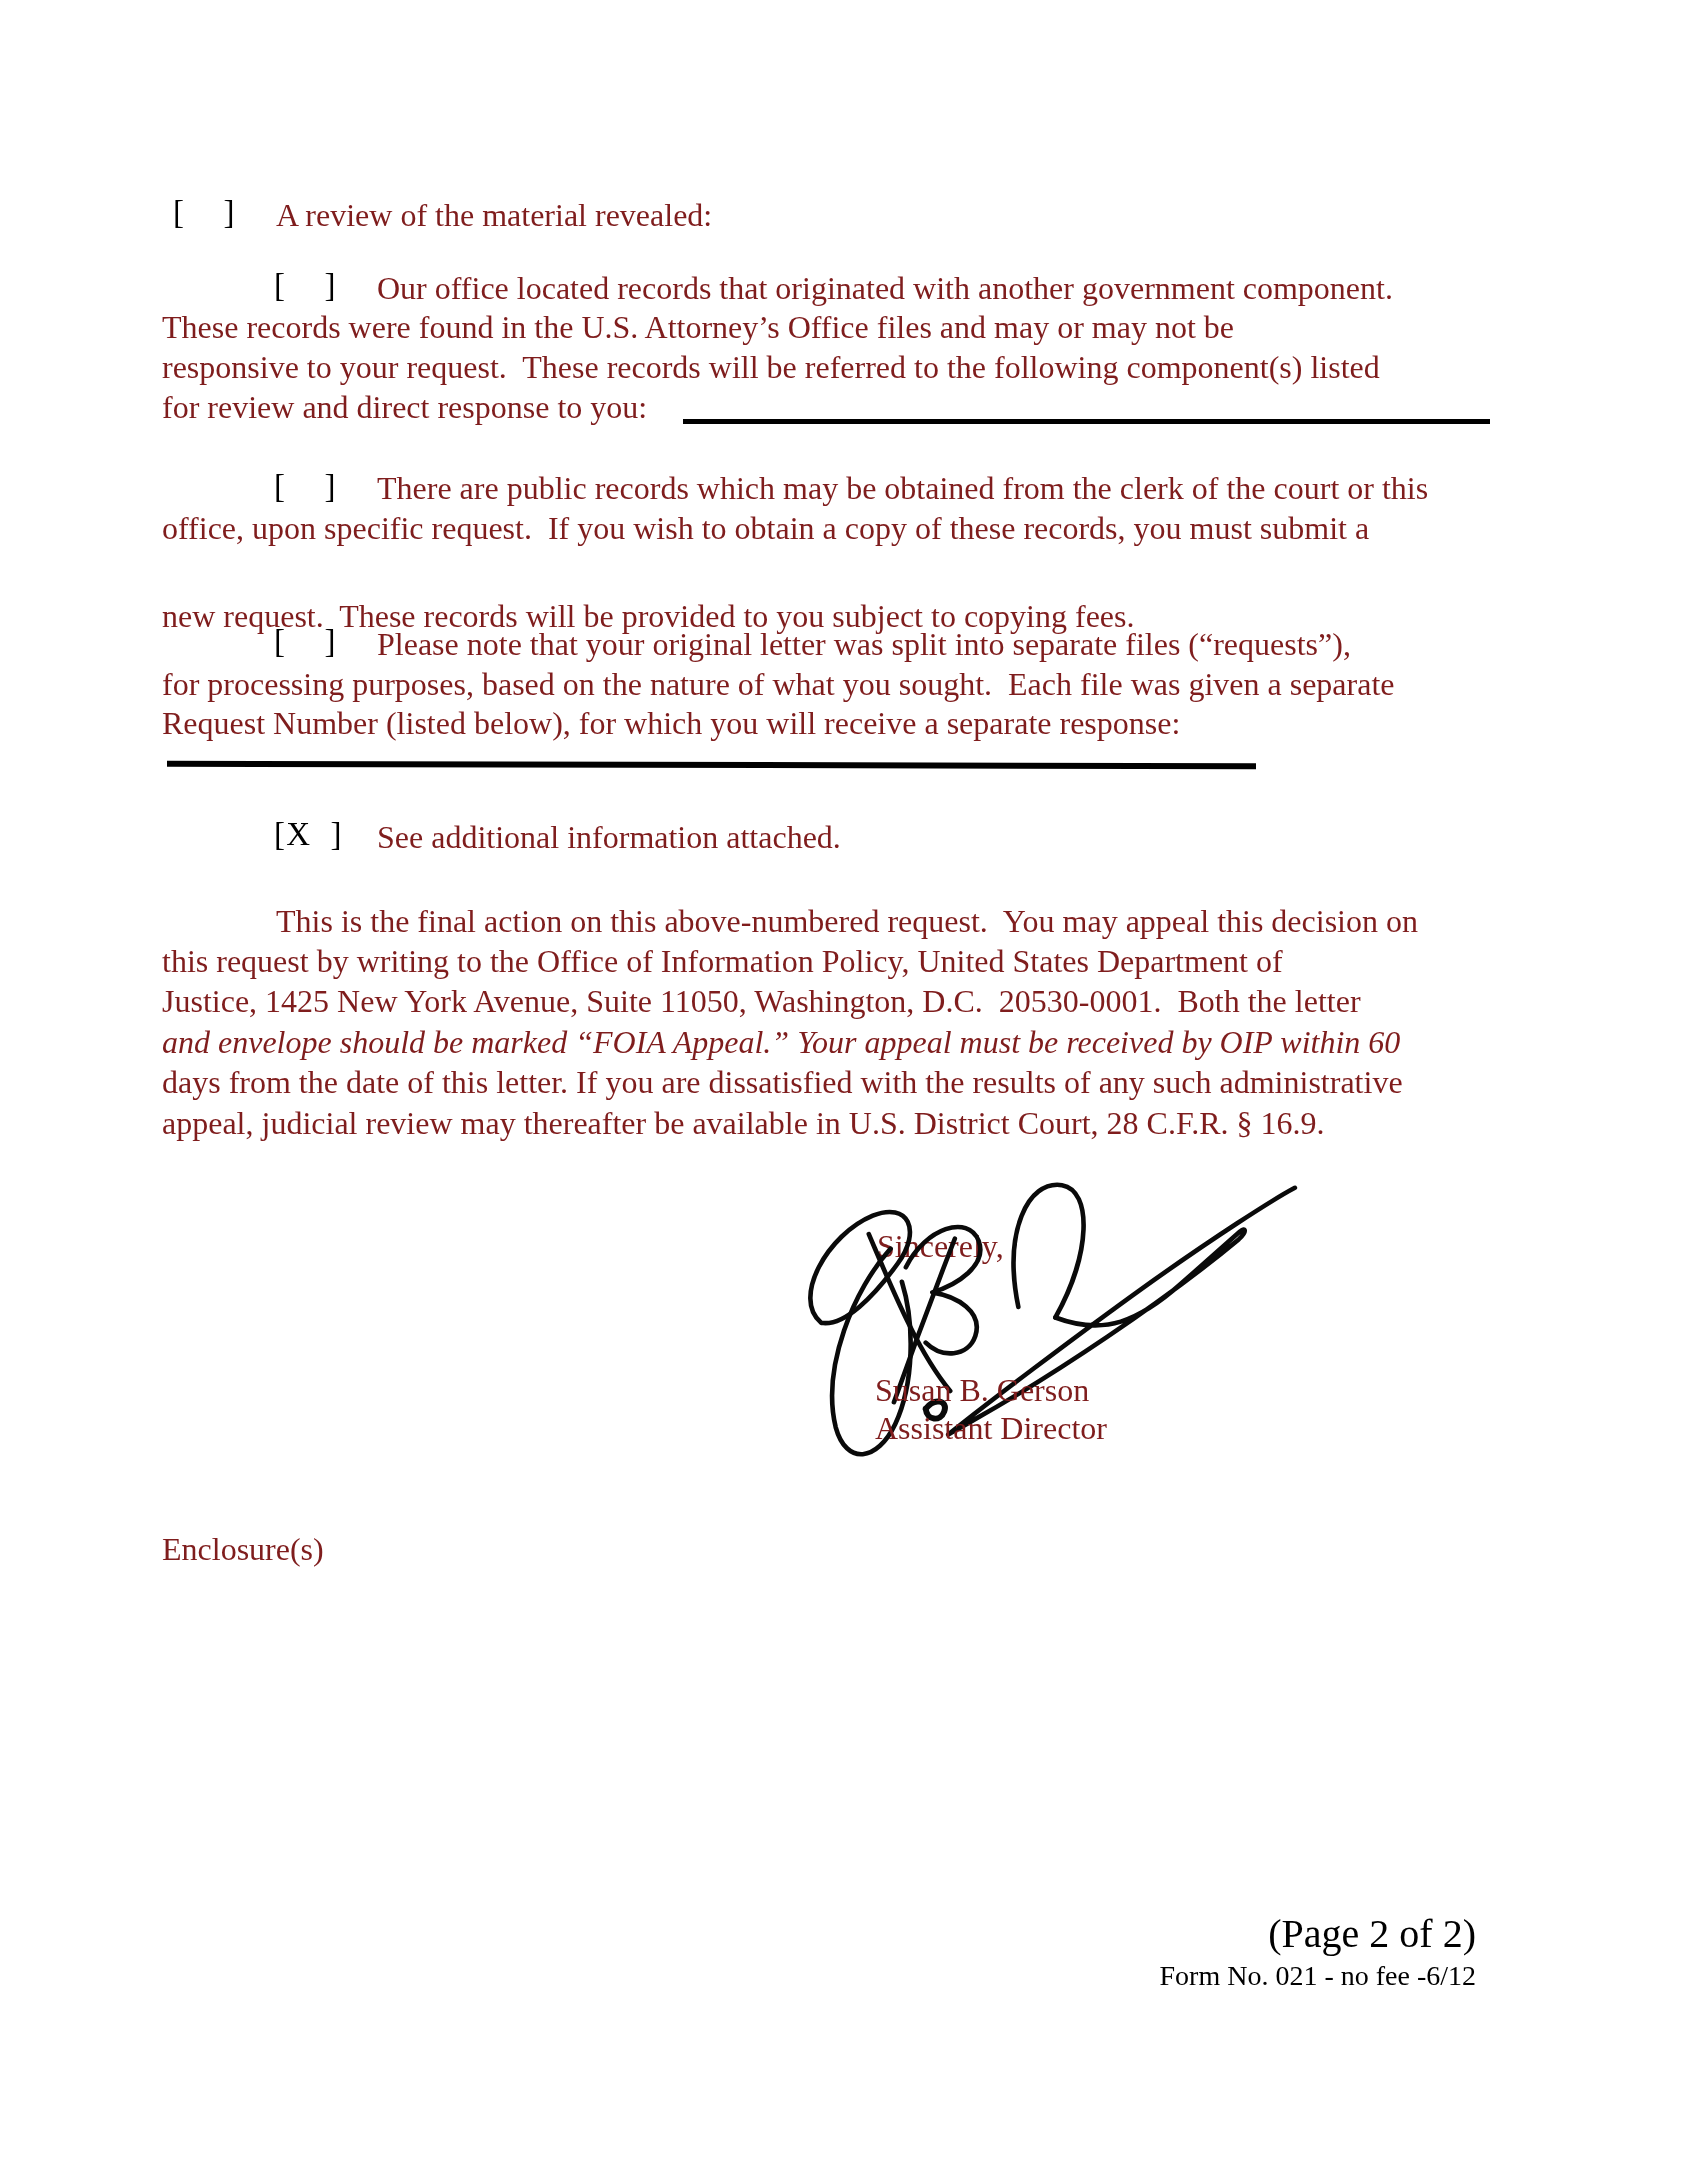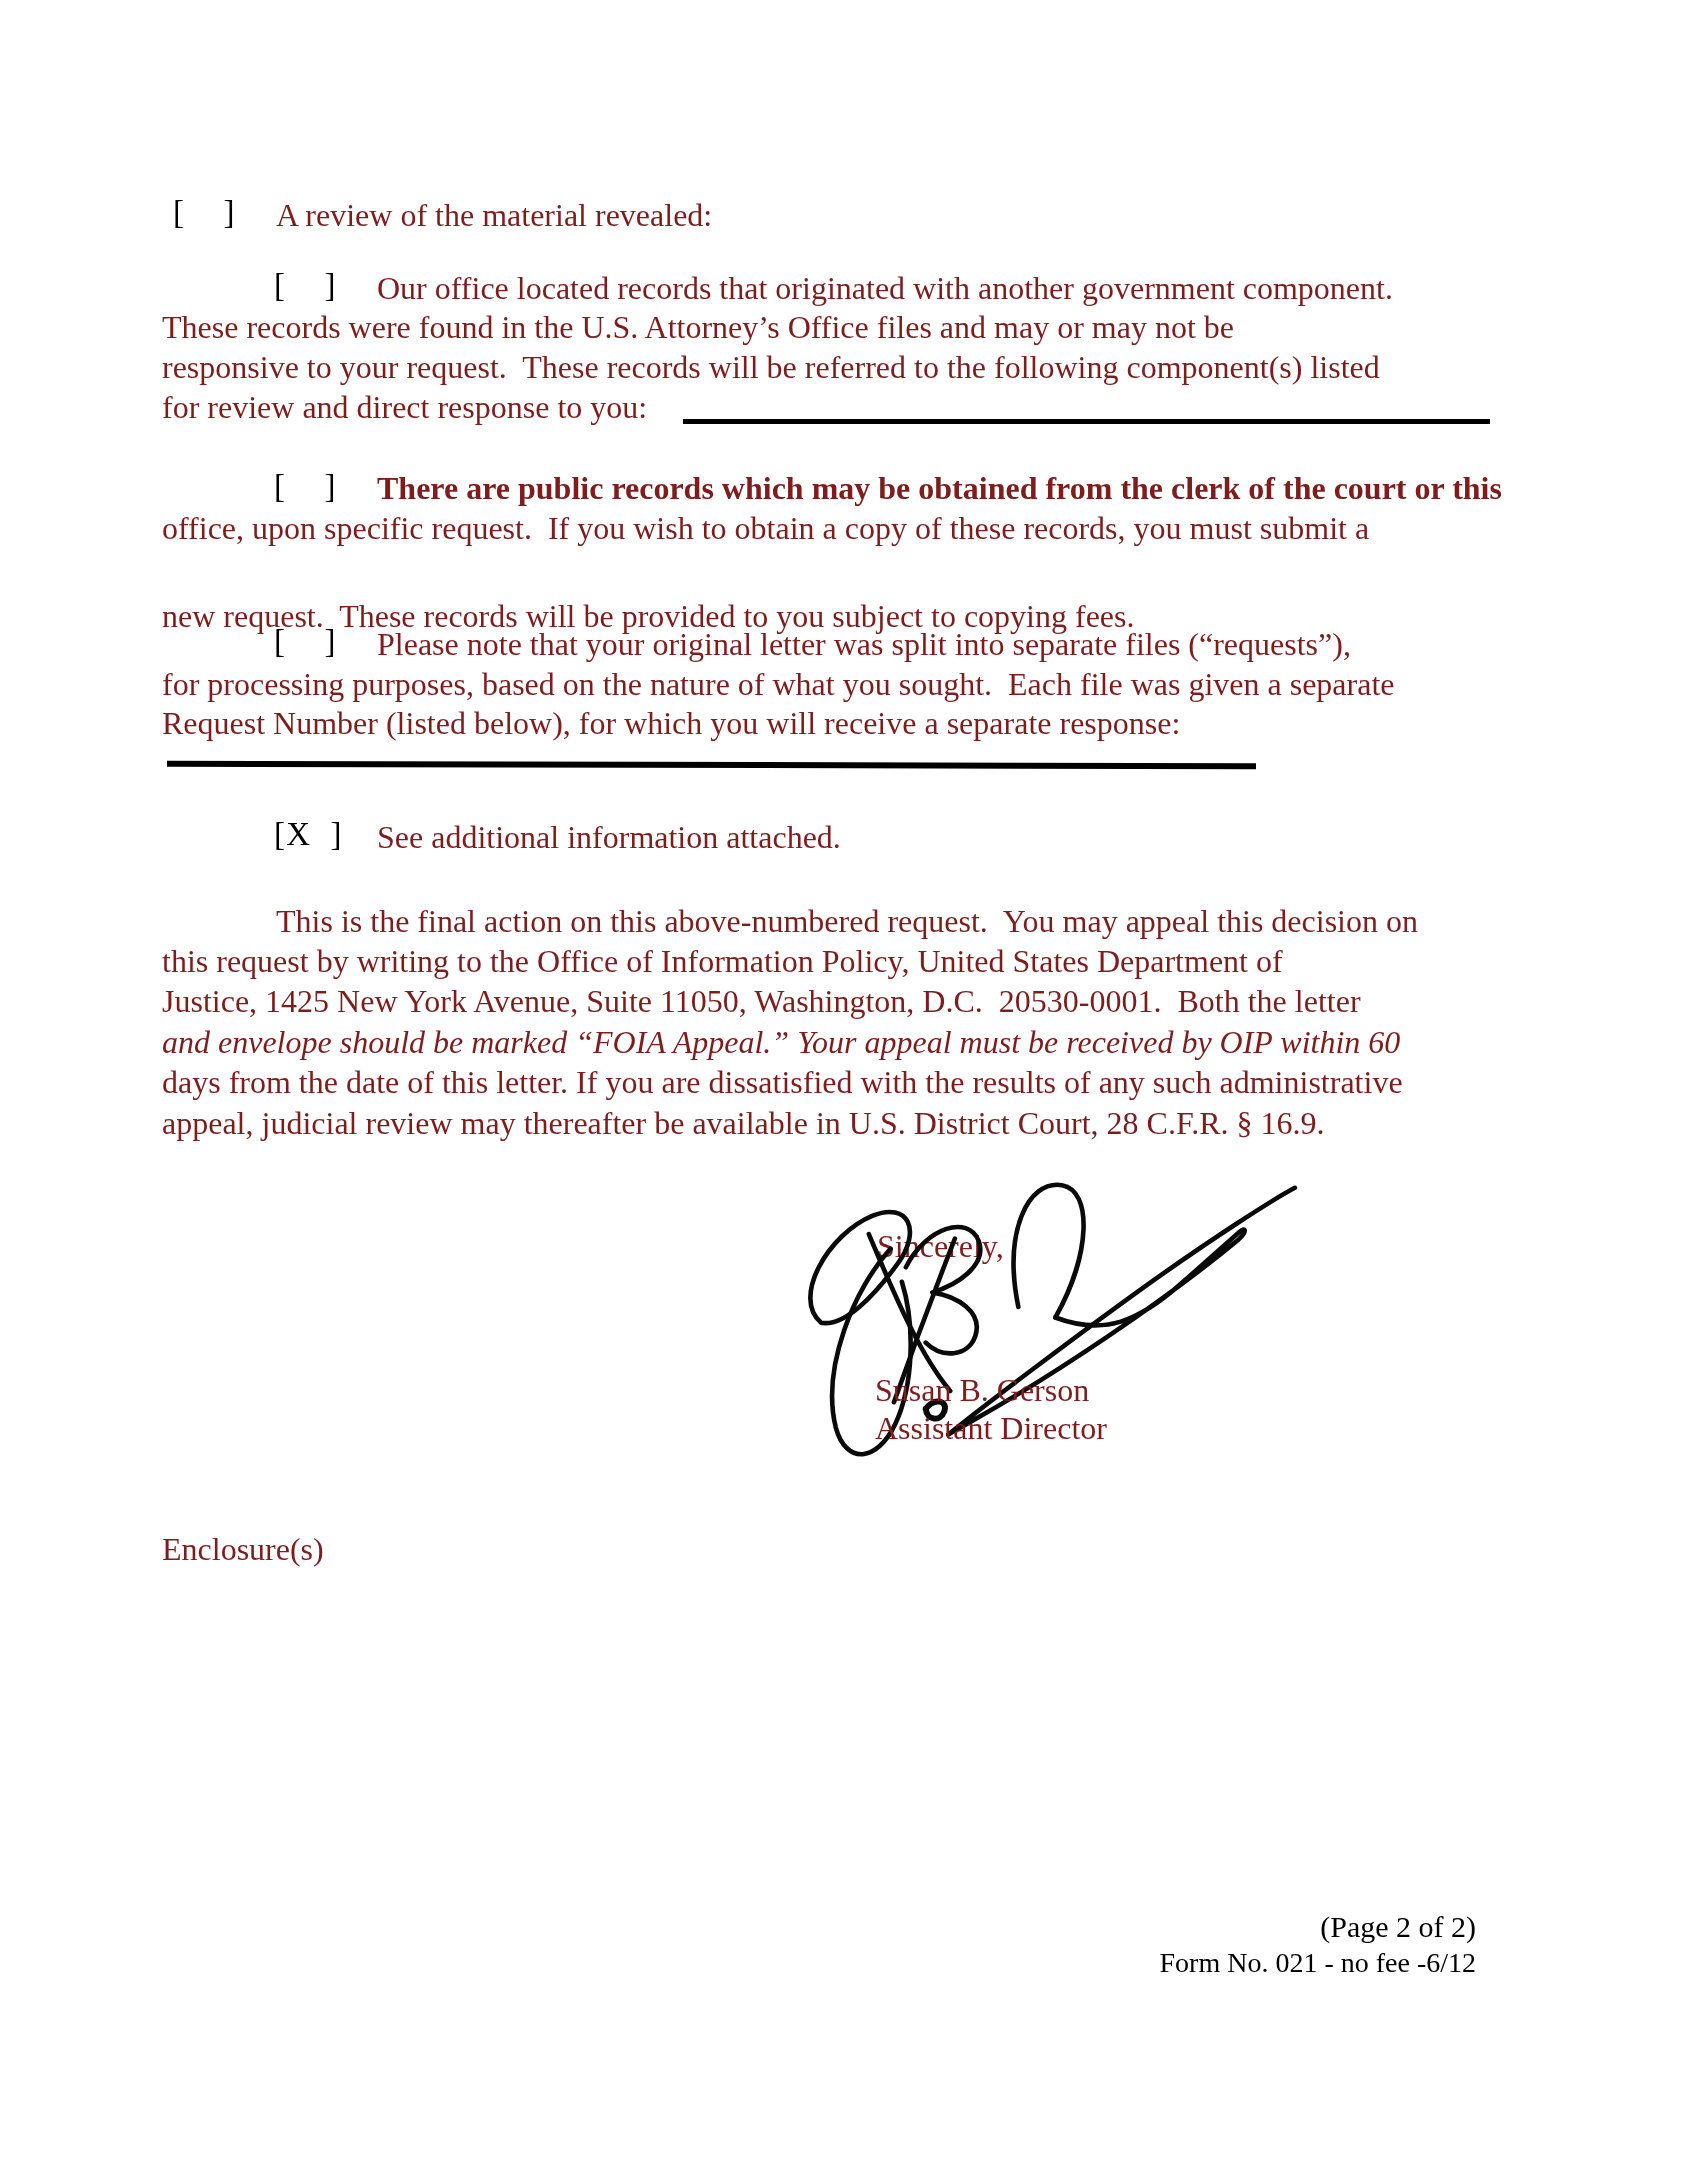--- a/index.html
+++ b/index.html
@@ -28,21 +28,21 @@
   .hline{
     position:absolute;
     background:#000;
   }
   .footer-block{
     position:absolute;
     right:213px;
     top:1910px;
     text-align:right;
   }
-  .footer-line1{font-size:30px;white-space:pre;}
+  .footer-line1{font-size:40px;white-space:pre;}
   .footer-line2{font-size:28px;white-space:pre;margin-top:3.3px;}
   .sig{
     position:absolute;
     left:755px;top:1169px;
     width:569px;height:295px;
   }
 </style>
 </head>
 <body>
 
@@ -50,21 +50,21 @@
 <div class="line" style="left:276px;top:197px;">A review of the material revealed:</div>
 
 <span class="checkbox" style="left:274px;top:267px;">[    ]</span>
 <div class="line" style="left:377px;top:270px;">Our office located records that originated with another government component.</div>
 <div class="line bold" style="left:162px;top:309px;">These records were found in the U.S. Attorney’s Office files and may or may not be</div>
 <div class="line" style="left:162px;top:349px;"><span class="bold">responsive to your request.</span><span>  These records will be referred to the following component(s) listed</span></div>
 <div class="line" style="left:162px;top:389px;">for review and direct response to you:</div>
 <div class="hline" style="left:683px;top:419px;width:807px;height:5.3px;"></div>
 
 <span class="checkbox" style="left:274px;top:468px;">[    ]</span>
-<div class="line" style="left:377px;top:470px;font-weight:bold;">There are public records which may be obtained from the clerk of the court or this</div>
+<div class="line" style="left:377px;top:470px;">There are public records which may be obtained from the clerk of the court or this</div>
 <div class="line" style="left:162px;top:510px;">office, upon specific request.  If you wish to obtain a copy of these records, you must submit a</div>
 <div class="line" style="left:162px;top:550px;margin-top:48px;">new request.  These records will be provided to you subject to copying fees.</div>
 
 <span class="checkbox" style="left:274px;top:623px;">[    ]</span>
 <div class="line" style="left:377px;top:626px;">Please note that your original letter was split into separate files (“requests”),</div>
 <div class="line" style="left:162px;top:666px;">for processing purposes, based on the nature of what you sought.  Each file was given a separate</div>
 <div class="line" style="left:162px;top:705px;">Request Number (listed below), for which you will receive a separate response:</div>
 
 <div class="hline" style="left:167px;top:762px;width:1089px;height:6px;transform:rotate(0.12deg);"></div>
 

